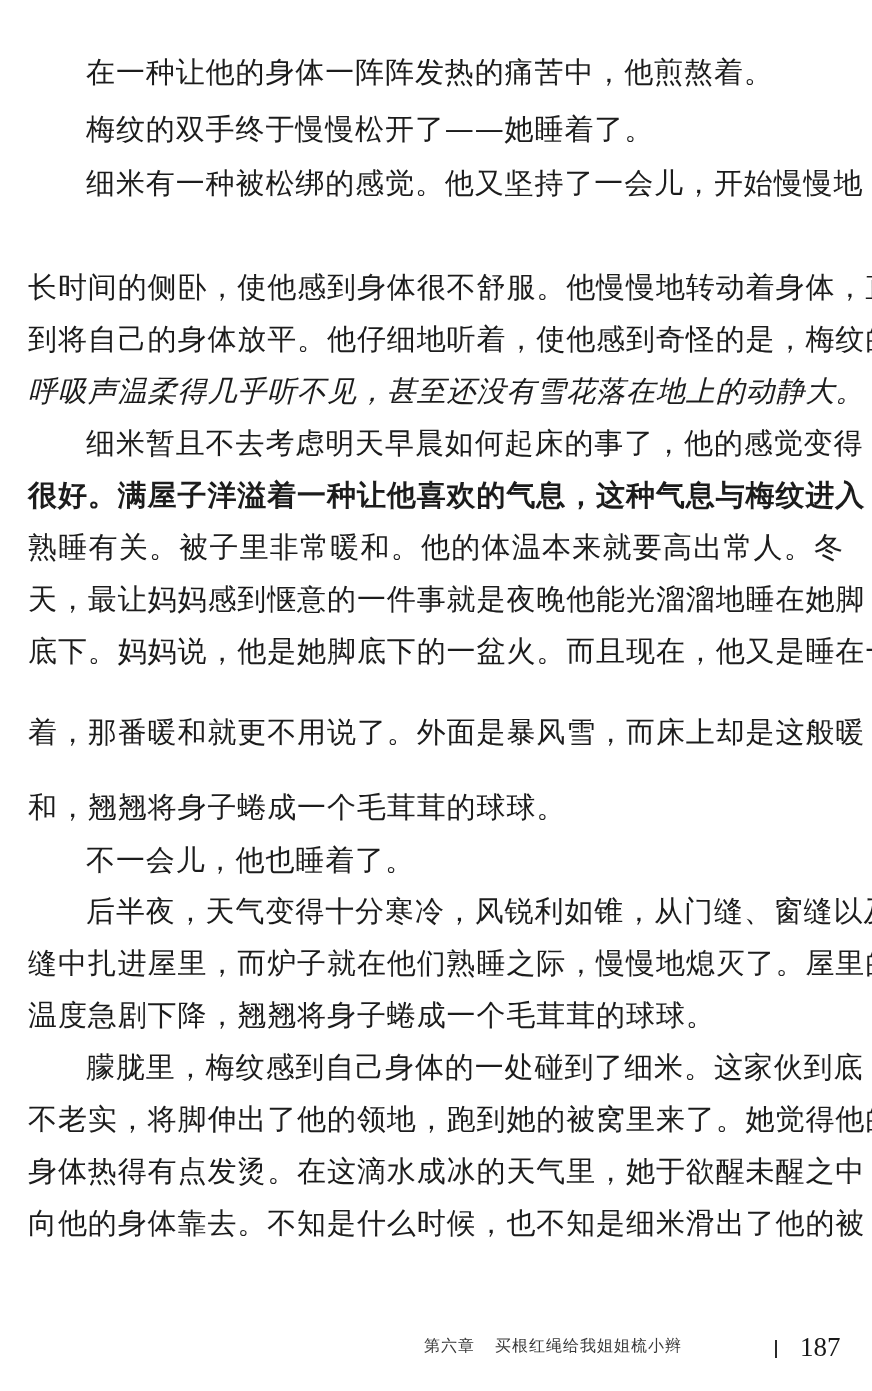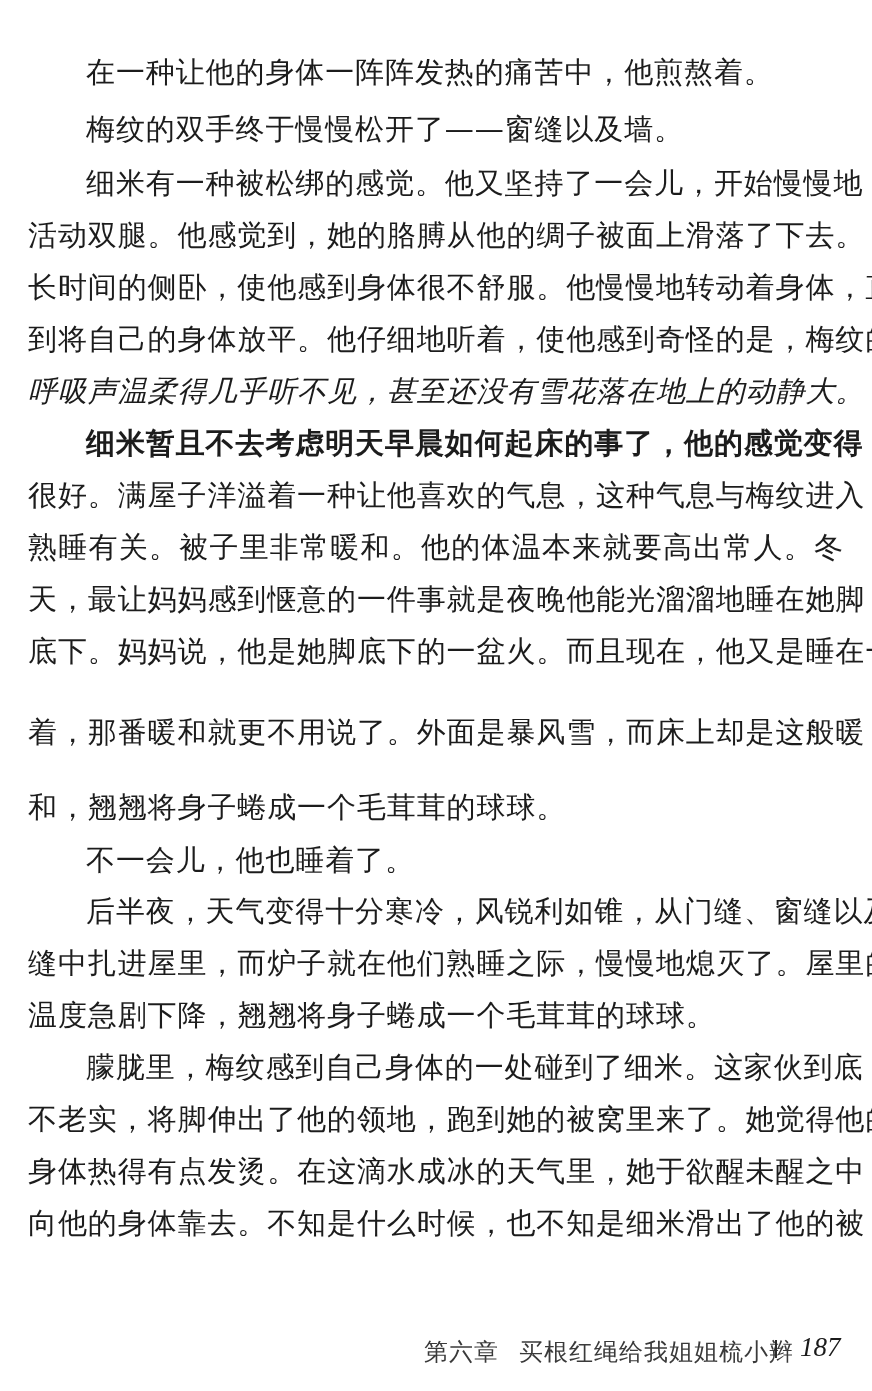--- a/index.html
+++ b/index.html
@@ -47,63 +47,61 @@
       left: 0;
       top: 1330px;
       width: 872px;
       height: 40px;
     }
     .running-head {
       position: absolute;
       left: 424px;
       top: 6px;
       font-family: Liberation Sans, sans-serif;
-      font-size: 24px;
+      font-size: 16px;
       color: #3a3a3a;
       white-space: nowrap;
       letter-spacing: 1px;
     }
     .running-head .chapter-num {
       margin-right: 20px;
     }
     .footer-sep {
       position: absolute;
       left: 775px;
       top: 10px;
       width: 2px;
       height: 18px;
       background: #2a2a2a;
     }
     .page-number {
       position: absolute;
       left: 800px;
       top: 2px;
       font-family: "Liberation Serif", "DejaVu Serif", serif;
-      font-style: italic;
       font-size: 27px;
       color: #1a1a1a;
     }
   </style>
 </head>
 <body>
 
 <div class="page-body">
 
   <div class="line indent" style="top:22px;">在一种让他的身体一阵阵发热的痛苦中，他煎熬着。</div>
 
-  <div class="line indent" style="top:79px;">梅纹的双手终于慢慢松开了——窗缝以及墙。</div>
+  <div class="line indent" style="top:79px;">梅纹的双手终于慢慢松开了——她睡着了。</div>
 
   <div class="line indent justify" style="top:133px;">细米有一种被松绑的感觉。他又坚持了一会儿，开始慢慢地</div>
-  <div class="line justify" style="top:185px;">活动双腿。他感觉到，她的胳膊从他的绸子被面上滑落了下去。</div>
   <div class="line justify" style="top:237px;">长时间的侧卧，使他感到身体很不舒服。他慢慢地转动着身体，直</div>
   <div class="line justify" style="top:289px;">到将自己的身体放平。他仔细地听着，使他感到奇怪的是，梅纹的</div>
   <div class="line" style="top:341px;font-style:italic;">呼吸声温柔得几乎听不见，甚至还没有雪花落在地上的动静大。</div>
 
-  <div class="line indent justify" style="top:393px;font-weight:bold;">细米暂且不去考虑明天早晨如何起床的事了，他的感觉变得</div>
-  <div class="line justify" style="top:445px;">很好。满屋子洋溢着一种让他喜欢的气息，这种气息与梅纹进入</div>
+  <div class="line indent justify" style="top:393px;">细米暂且不去考虑明天早晨如何起床的事了，他的感觉变得</div>
+  <div class="line justify" style="top:445px;font-weight:bold;">很好。满屋子洋溢着一种让他喜欢的气息，这种气息与梅纹进入</div>
   <div class="line justify" style="top:497px;">熟睡有关。被子里非常暖和。他的体温本来就要高出常人。冬</div>
   <div class="line justify" style="top:549px;">天，最让妈妈感到惬意的一件事就是夜晚他能光溜溜地睡在她脚</div>
   <div class="line justify" style="top:601px;">底下。妈妈说，他是她脚底下的一盆火。而且现在，他又是睡在一</div>
   <div class="line justify" style="top:682px;">着，那番暖和就更不用说了。外面是暴风雪，而床上却是这般暖</div>
   <div class="line" style="top:757px;">和，翘翘将身子蜷成一个毛茸茸的球球。</div>
 
   <div class="line indent" style="top:810px;">不一会儿，他也睡着了。</div>
 
   <div class="line indent justify" style="top:861px;">后半夜，天气变得十分寒冷，风锐利如锥，从门缝、窗缝以及墙</div>
   <div class="line justify" style="top:913px;">缝中扎进屋里，而炉子就在他们熟睡之际，慢慢地熄灭了。屋里的</div>

